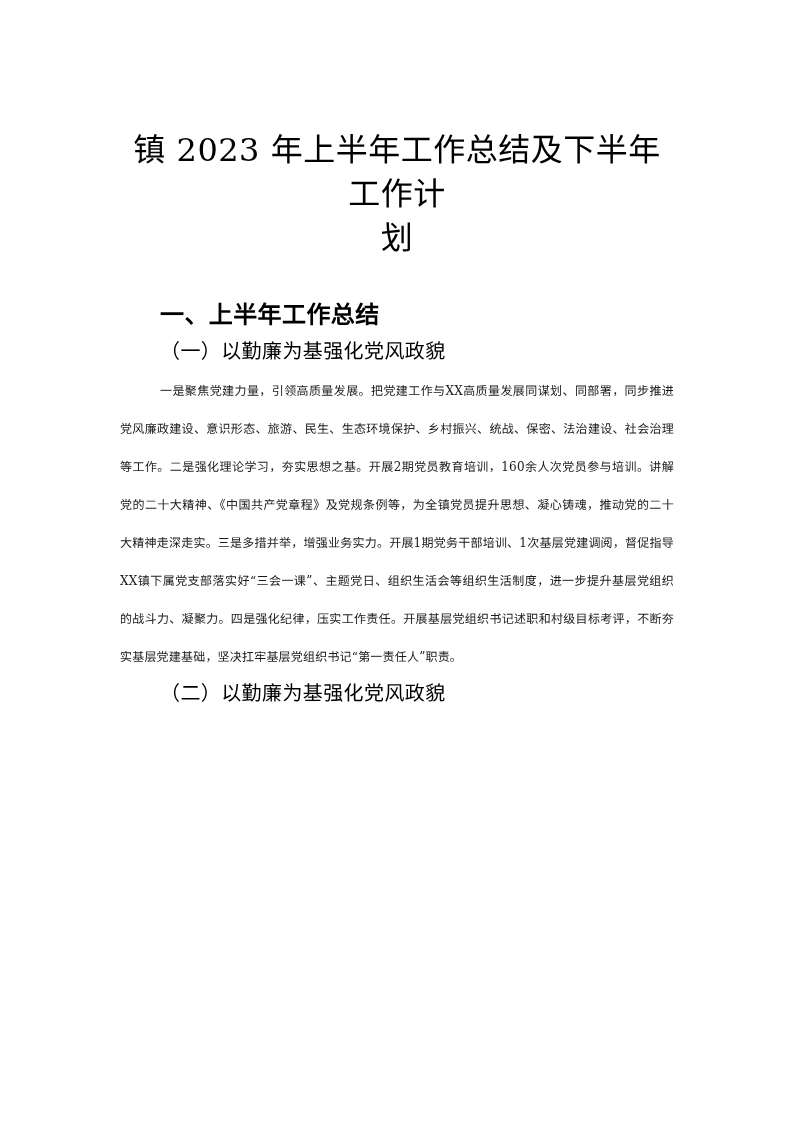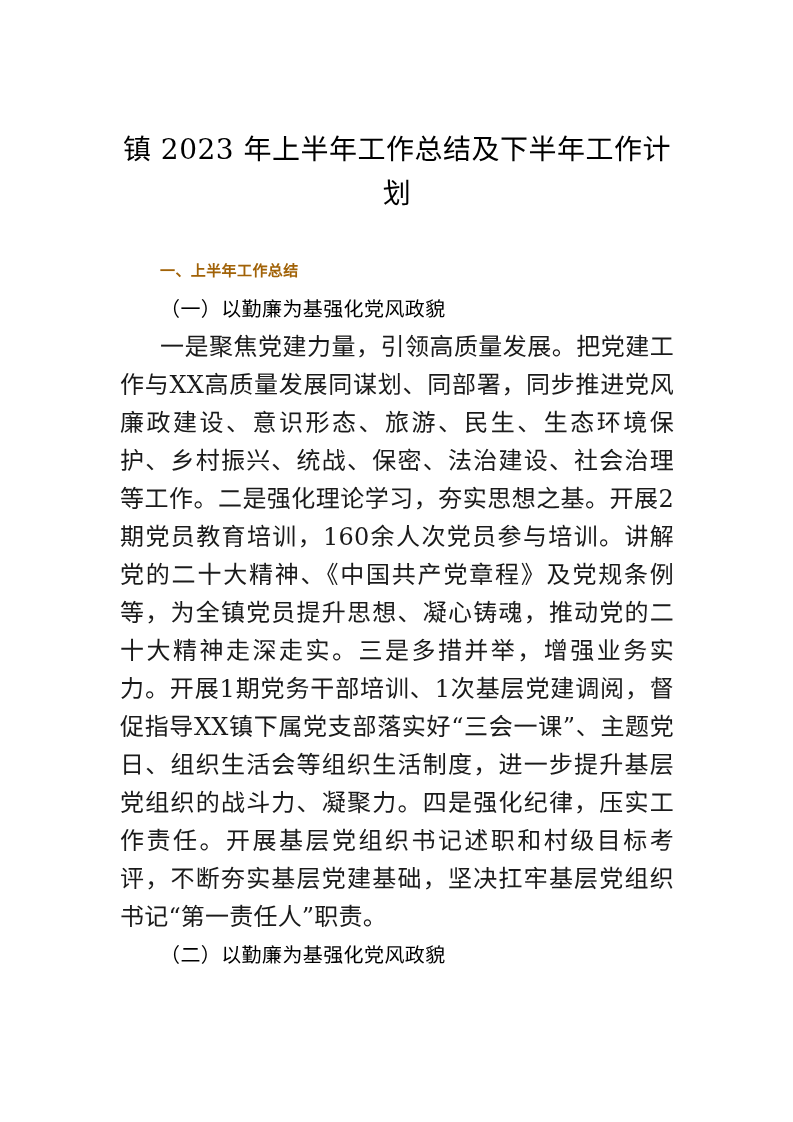--- a/index.html
+++ b/index.html
@@ -21,60 +21,60 @@
   .content {
     position: absolute;
     left: 120px;
     top: 0;
     width: 554px;
   }
 
   
   .doc-title {
     font-family: "DejaVu Serif", "Liberation Serif", serif;
-    font-size: 28px;
+    font-size: 32px;
     line-height: 44px;
     font-weight: 400;
     color: #000000;
     text-align: center;
     letter-spacing: 0.5px;
     margin: 0;
     padding-top: 128px;
     text-align-last: center;
   }
 
   
   .h1-heading {
     font-family: "Liberation Sans", "DejaVu Sans", sans-serif;
-    font-size: 15px;
+    font-size: 24px;
     line-height: 38px;
     font-weight: bold;
-    color: #a16207;
+    color: #000000;
     margin: 0;
     padding-top: 36px;
     text-indent: 40px;
     letter-spacing: 0.4px;
   }
 
   
   .h2-heading {
-    font-family: Liberation Serif, serif;
+    font-family: Liberation Mono, monospace;
     font-size: 20px;
     line-height: 38px;
     font-weight: 400;
     color: #000000;
     margin: 0;
     text-indent: 40px;
     letter-spacing: 0.4px;
   }
 
   
   .body-para {
     font-family: "DejaVu Serif", "Liberation Serif", serif;
-    font-size: 24px;
+    font-size: 12px;
     line-height: 38px;
     font-weight: 400;
     color: #1a1a1a;
     margin: 0;
     text-indent: 40px;
     text-align: justify;
     text-align-last: left;
     letter-spacing: 0.2px;
     word-break: break-all;
   }

